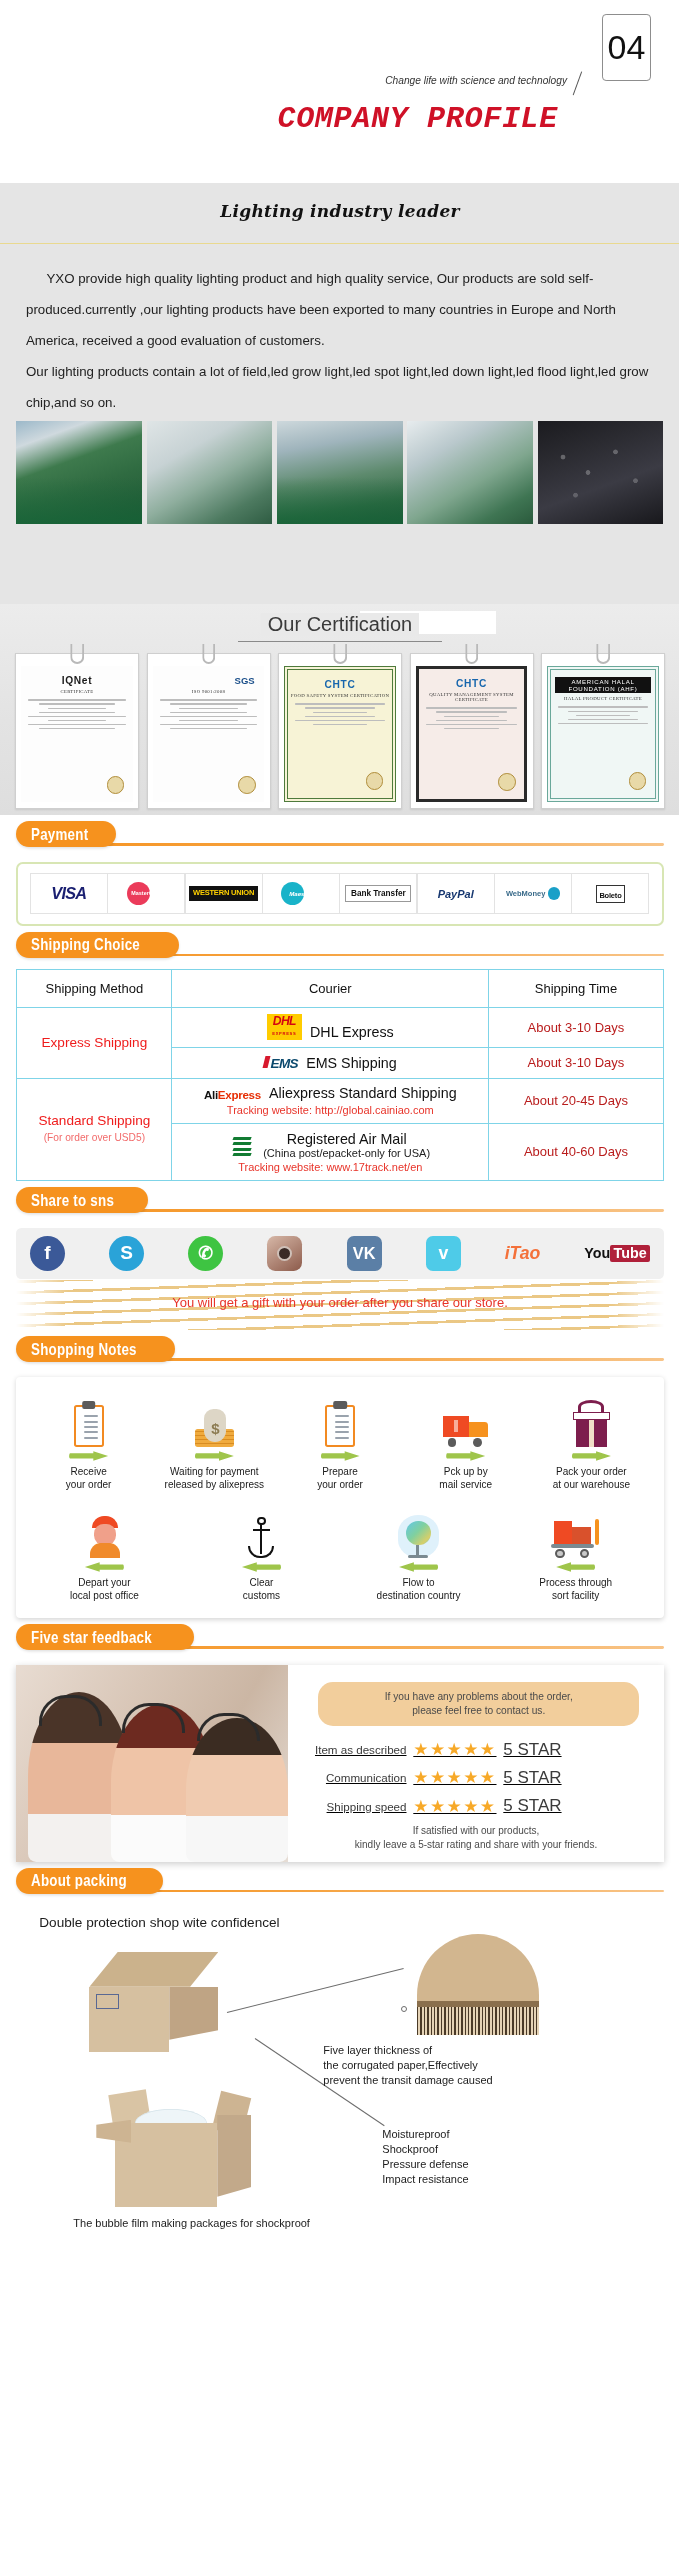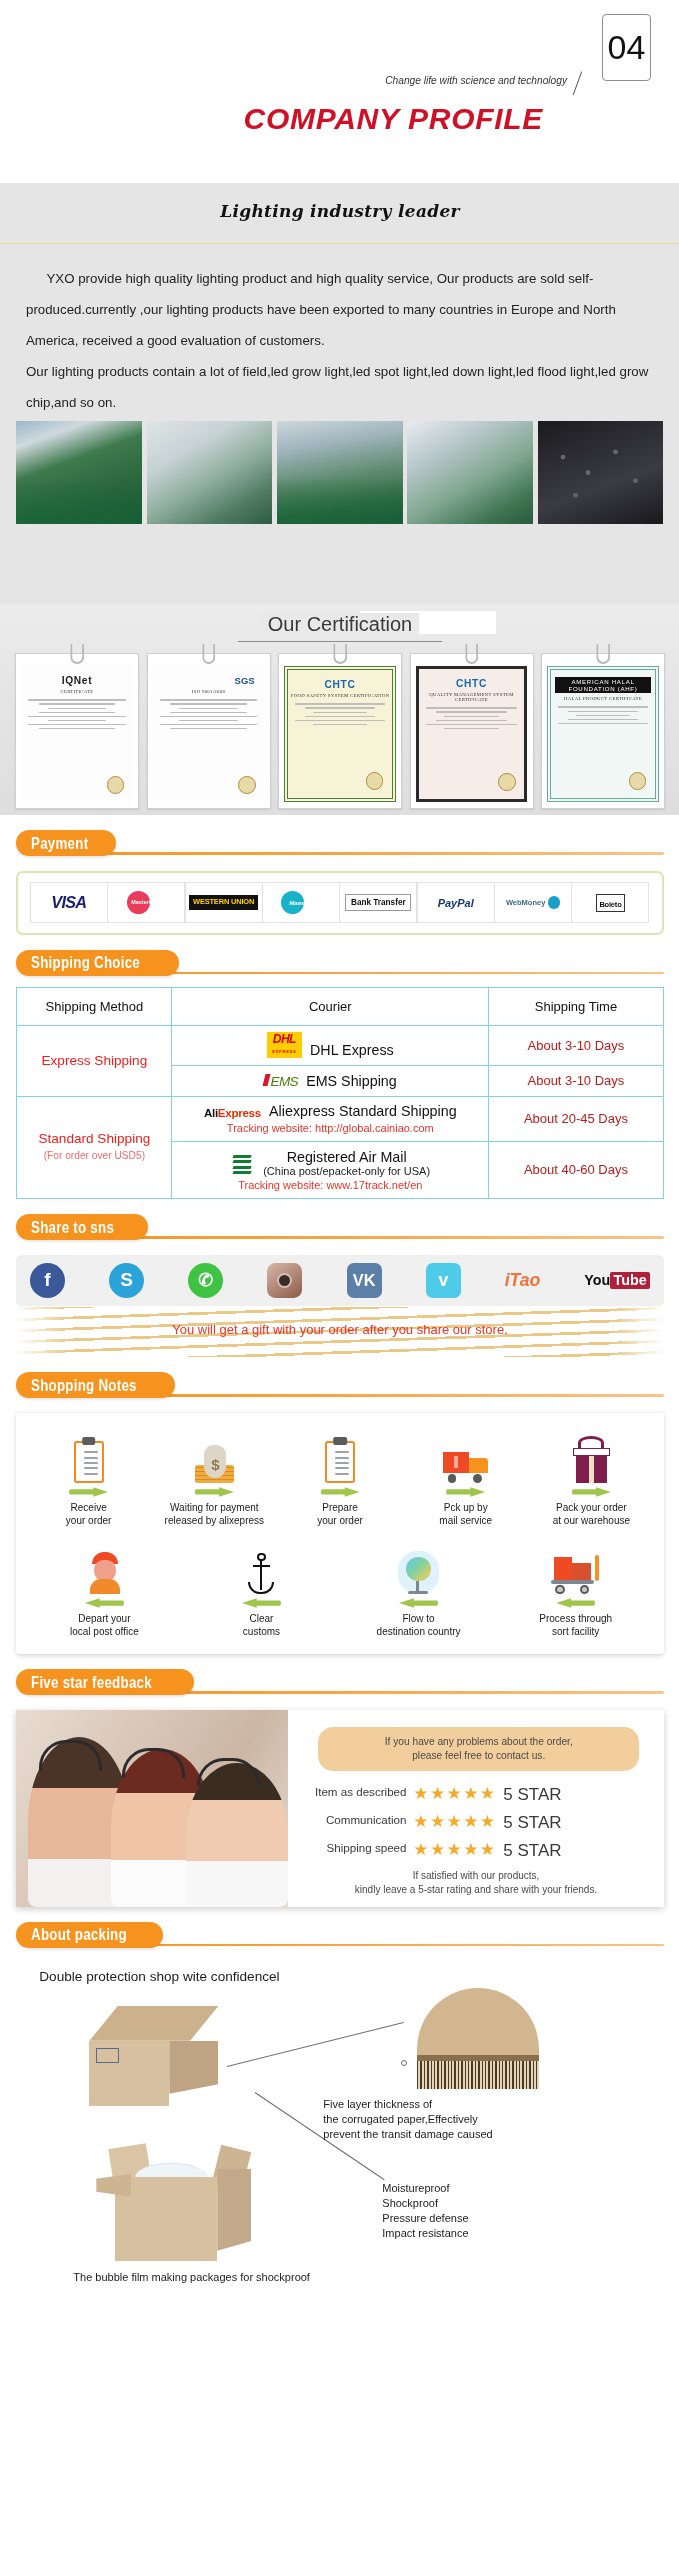--- a/index.html
+++ b/index.html
@@ -35,24 +35,24 @@
     border:1px solid #8d8d8d; border-radius:4.1px;
     display:flex; align-items:center; justify-content:center;
   }
   .page-num { font-size:34px; color:#111; font-family:"Liberation Sans", sans-serif; }
   .tagline {
     position:absolute; right:113px; top:75px;
     font-style:italic; font-size:10.2px; color:#333;
     font-family:"Liberation Sans", sans-serif; white-space:nowrap;
   }
   .company-profile {
-    position:absolute; right:137px; top:102px;
+    position:absolute; right:122px; top:102px;
     font-style:italic; font-weight:bold; font-size:30px;
     color:#cf1127; letter-spacing:0.7px; white-space:nowrap;
-    font-family:Liberation Sans, sans-serif;
+    font-family:Liberation Mono, monospace;
   }
 
   
   .intro {
     position:relative; background:#e5e5e5; padding:17.7px 0 0 0; height:421px;
   }
   .intro-title {
     text-align:center; font-family:"DejaVu Serif", serif; font-style:italic;
     font-weight:bold; font-size:17px; color:#111; letter-spacing:0.3px;
     margin-bottom:22px;
@@ -145,21 +145,21 @@
     position:absolute; right:8.2px; bottom:8.2px; width:17.7px; height:17.7px;
     border-radius:50%; border:1.4px solid #b08d3a; background:#e8d9a8;
   }
   .cd-arabic {
     text-align:center; font-size:6.1px; background:#111; color:#fff; margin:6.8px 4.1px 0 4.1px;
     padding:1.4px 0; letter-spacing:0.7px;
   }
 
   
   .sec { position:relative; padding:0 16.3px; }
-  .sec-head { position:relative; height:31px; margin-top:15px; }
+  .sec-head { position:relative; height:31px; margin-top:6px; }
   .sec-pill {
     position:absolute; left:0; top:0; height:26px; padding:0 15px;
     background:#f6921e; border-radius:13px 13px 13px 13px;
     display:flex; align-items:center;
     box-shadow:0 1.4px 2.7px rgba(0,0,0,.12);
   }
   .sec-pill span {
     color:#fff; font-weight:bold; font-size:16.3px; letter-spacing:0.3px;
     font-family:"Liberation Sans", sans-serif;
     transform:scaleX(.82); transform-origin:left center; white-space:nowrap;
@@ -227,21 +227,21 @@
   .courier-cell { display:flex; align-items:flex-end; justify-content:center; gap:8.2px; }
   .courier-name { font-size:14.3px; color:#111; }
   .time-cell { font-size:13px; color:#b91c1c; }
   .track-red { color:#e8342a; font-size:11px; margin-top:2.7px; }
   .sub-note { font-size:11px; color:#222; }
   .lg-dhl {
     background:#ffcc00; color:#d40511; font-weight:bold; font-size:12.2px; font-style:italic;
     padding:2px 5.4px 0.7px 5.4px; line-height:11.6px; letter-spacing:-0.7px;
   }
   .lg-dhl em { display:block; font-size:4.1px; font-style:normal; text-align:center; letter-spacing:0.7px; }
-  .lg-ems { color:#4d7c0f; font-weight:normal; font-size:13.6px; font-style:italic; letter-spacing:-0.7px; position:relative; }
+  .lg-ems { color:#0c4a6e; font-weight:bold; font-size:13.6px; font-style:italic; letter-spacing:-0.7px; position:relative; }
   .lg-ems i { display:inline-block; width:5.4px; height:12.2px; background:#d7192d; margin-right:1.4px; transform:skewX(-14deg); }
   .lg-ali { font-weight:bold; font-size:11.6px; color:#111; letter-spacing:-0.3px; }
   .lg-ali em { color:#e62e04; font-style:normal; }
   .lg-post {
     width:24.5px; height:24.5px; position:relative; display:inline-block;
   }
   .lg-post i { position:absolute; left:2.7px; height:3.4px; background:#127b32; }
   .lg-post i:nth-child(1){ top:2.7px;  width:17.7px; transform:skewX(-22deg); }
   .lg-post i:nth-child(2){ top:8.2px; width:17.7px; transform:skewX(-22deg); }
   .lg-post i:nth-child(3){ top:13.6px; width:17.7px; transform:skewX(-22deg); }
@@ -372,21 +372,21 @@
   .fb-photo .h1 { left:23px;  top:30px; width:63px; height:31px; }
   .fb-photo .h2 { left:106px; top:38px; width:63px; height:30px; }
   .fb-photo .h3 { left:181px; top:48px; width:63px; height:28.5px; }
   .fb-right { flex:1; padding:13.6px 15px 0 15px; position:relative; }
   .fb-bubble {
     background:#f2ce9c; border-radius:15px; padding:7.5px 13.6px; text-align:center;
     color:#4a4a4a; font-size:10.2px; line-height:14.3px; margin:4.1px 9.5px 0 15px;
     font-family:"Liberation Sans", sans-serif;
   }
   .fb-rows { margin-top:13.6px; }
-  .fb-row { display:flex; margin-bottom:8.2px; }
+  .fb-row { display:flex; align-items:center; margin-bottom:8.2px;text-decoration:underline; }
   .fb-label { width:110px; text-align:right; font-size:11.6px; color:#3a3a3a; padding-right:6.8px; }
   .fb-stars { color:#f7a928; font-size:17px; letter-spacing:1.4px; line-height:1; }
   .fb-val { font-size:17px; color:#3a3a3a; padding-left:6.8px; }
   .fb-foot { text-align:center; font-size:10px; color:#4a4a4a; line-height:13.6px; margin-top:5.4px; }
 
   
   .pack-area { position:relative; height:340px; margin-top:11px; }
   .pack-title1 {
     position:absolute; left:23px; top:5.4px; font-size:13.6px; color:#1c1c1c;
     font-family:"Liberation Sans", sans-serif;

